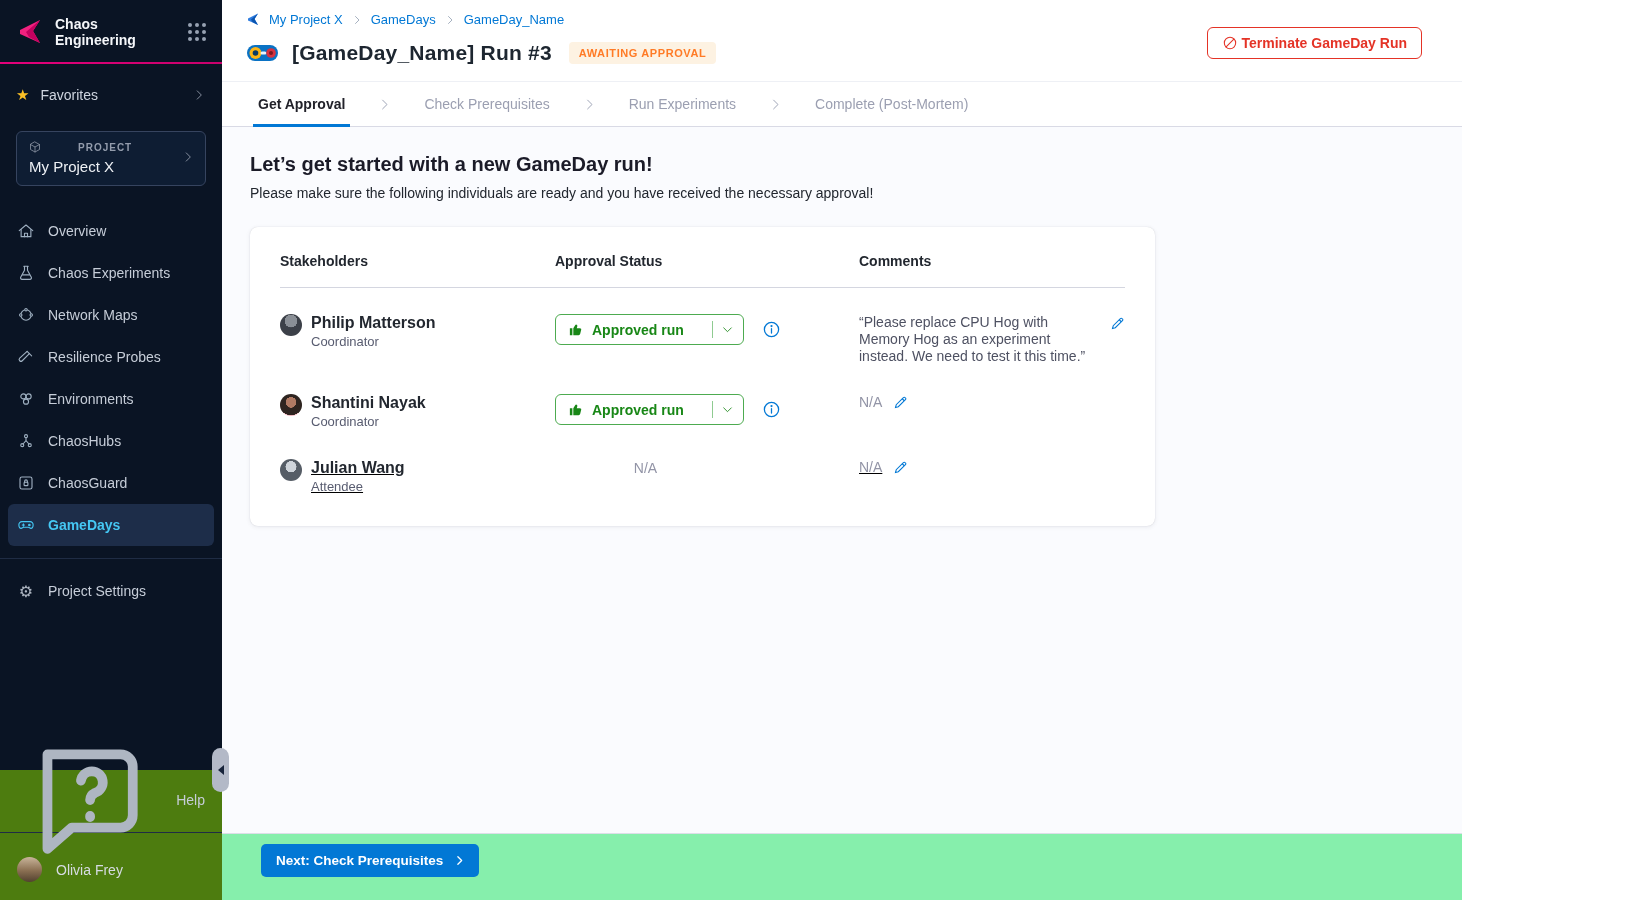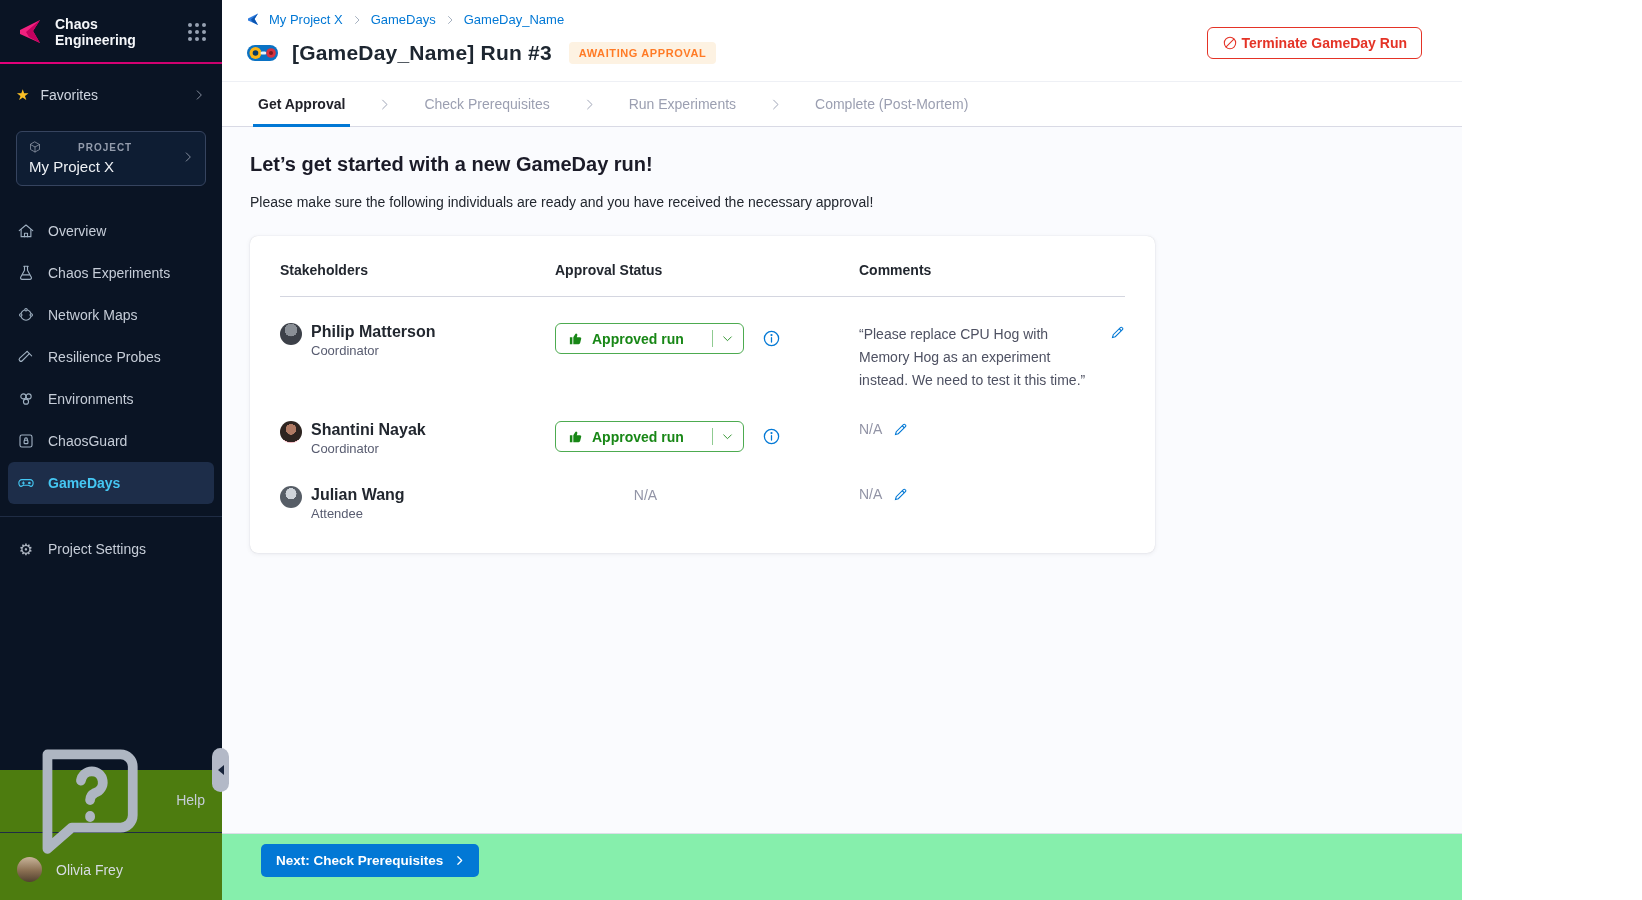--- a/index.html
+++ b/index.html
@@ -60,21 +60,21 @@
   .terminate-btn svg { width:16px; height:16px; stroke:#e43326; }
 
   .tabbar { background:#fff; border-bottom:1px solid #d9dae5; display:flex; align-items:center; gap:30px; padding:0 0 0 34px; height:45px; }
   .step { font-size:14px; color:#9b9fb1; position:relative; height:45px; display:flex; align-items:center; padding:0 2px; cursor:pointer; }
   .step.active { color:#22222a; font-weight:bold; }
   .step.active::after { content:""; position:absolute; left:-3px; right:-3px; bottom:0; height:3px; background:#0278d5; }
   .step-chev { width:15px; height:15px; stroke:#a0a6b8; }
 
   .content { flex:1; padding:26px 32px 0 28px; overflow:hidden; }
   .content-heading { font-size:20px; font-weight:bold; color:#1b1b28; }
-  .content-sub { font-size:14px; color:#22272f; margin-top:18px; }
+  .content-sub { font-size:14px; color:#22272f; margin-top:9px; }
 
   .card { margin-top:26px; width:905px; background:#fff; border-radius:8px; box-shadow:0 0 1px rgba(40,41,61,.2), 0 1px 4px rgba(96,97,112,.12); padding:26px 30px 32px 30px; }
   .tgrid { display:grid; grid-template-columns:275px 304px 1fr; align-items:start; }
   .thead { font-size:14px; font-weight:bold; color:#22272f; padding-bottom:18px; }
   .table-divider { height:1px; background:#d4d6e0; margin-bottom:0; }
   .trow { padding-top:26px; }
 
   .stake-cell { display:flex; align-items:flex-start; gap:9px; }
   .stake-name { font-size:16px; font-weight:bold; color:#22272f; line-height:18px; }
   .stake-role { font-size:13px; color:#585c70; margin-top:2px; }
@@ -83,21 +83,21 @@
   .approve-btn { display:inline-flex; align-items:center; height:31px; border:1px solid #4dab50; border-radius:6px; padding:0 9px 0 12px; background:#fff; cursor:pointer; }
   .approve-btn .thumb { width:15px; height:15px; fill:#188716; margin-right:9px; }
   .approve-label { font-size:14px; font-weight:bold; color:#188716; margin-right:28px; }
   .approve-vdiv { width:1px; height:17px; background:#8fcb91; margin-right:8px; }
   .approve-chev { width:13px; height:13px; stroke:#188716; }
   .info-icon { width:19px; height:19px; cursor:pointer; }
   .na-text { font-size:14px; color:#9294a6; }
   .na-center { width:181px; text-align:center; }
 
   .comment-cell { display:flex; align-items:flex-start; justify-content:space-between; gap:12px; }
-  .comment-text { font-size:14px; line-height:23px; color:#4e5162; max-width:232px; }
+  .comment-text { font-size:14px; line-height:17px; color:#4e5162; max-width:232px; }
   .comment-na { display:flex; align-items:center; gap:11px; }
   .pencil-icon { width:15px; height:15px; stroke:#0278d5; fill:none; stroke-width:1.7; cursor:pointer; flex:none; margin-top:2px; }
 
   .footer { background:#86efac; border-top:1px solid #dcdee8; height:67px; padding:10px 0 0 39px; }
   .next-btn { display:inline-flex; align-items:center; gap:10px; background:#0278d5; color:#fff; border:none; border-radius:5px; font-size:13.5px; font-weight:bold; padding:9px 13px 9px 15px; cursor:pointer; font-family:inherit; }
   .next-btn svg { width:13px; height:13px; stroke:#fff; }
 
   svg.stroked { fill:none; stroke-width:1.6; stroke-linecap:round; stroke-linejoin:round; }
 </style>
 </head>
@@ -183,20 +183,29 @@
           </svg>
         <span>Resilience Probes</span>
       </div>
       <div class="nav-item">
         <svg class="nicon stroked" viewBox="0 0 24 24">
             <circle cx="8.5" cy="8.5" r="3.4"></circle>
             <circle cx="15.5" cy="8.5" r="3.4"></circle>
             <circle cx="12" cy="15.5" r="3.4"></circle>
           </svg>
         <span>Environments</span>
+      </div>
+      <div class="nav-item">
+        <svg class="nicon stroked" viewBox="0 0 24 24">
+            <circle cx="12" cy="5.5" r="2"></circle>
+            <path d="M12 7.5v4M12 11.5l-4 4.5M12 11.5l4 4.5"></path>
+            <circle cx="7" cy="17.5" r="2"></circle>
+            <circle cx="17" cy="17.5" r="2"></circle>
+          </svg>
+        <span>ChaosHubs</span>
       </div>
       <div class="nav-item">
         <svg class="nicon stroked" viewBox="0 0 24 24">
             <rect x="4" y="4" width="16" height="16" rx="2.5"></rect>
             <rect x="9.5" y="11" width="5" height="4.5" rx="1"></rect>
             <path d="M10.2 11V9.6a1.8 1.8 0 013.6 0V11"></path>
           </svg>
         <span>ChaosGuard</span>
       </div>
       <div class="nav-item selected">
@@ -372,21 +381,21 @@
           </div>
           <div class="comment-na">
             <span class="na-text">N/A</span>
             <svg class="pencil-icon" style="margin-top:0" viewBox="0 0 24 24">
                 <path d="M4 20l1.2-4.5L16.6 4.1a2 2 0 012.9 0l.4.4a2 2 0 010 2.9L8.5 18.8 4 20z"></path>
                 <path d="M14.8 6l3.2 3.2"></path>
               </svg>
           </div>
         </div>
 
-        <div class="tgrid trow" style="padding-top:30px;">
+        <div class="tgrid trow" style="padding-top:30px;text-decoration:underline;">
           <div class="stake-cell">
             <span class="avatar av22" style="background:radial-gradient(circle at 50% 35%,#cfd4da 0 30%,#565d66 31% 100%);"></span>
             <div>
               <div class="stake-name">Julian Wang</div>
               <div class="stake-role">Attendee</div>
             </div>
           </div>
           <div>
             <span class="na-text na-center" style="display:inline-block;">N/A</span>
           </div>

